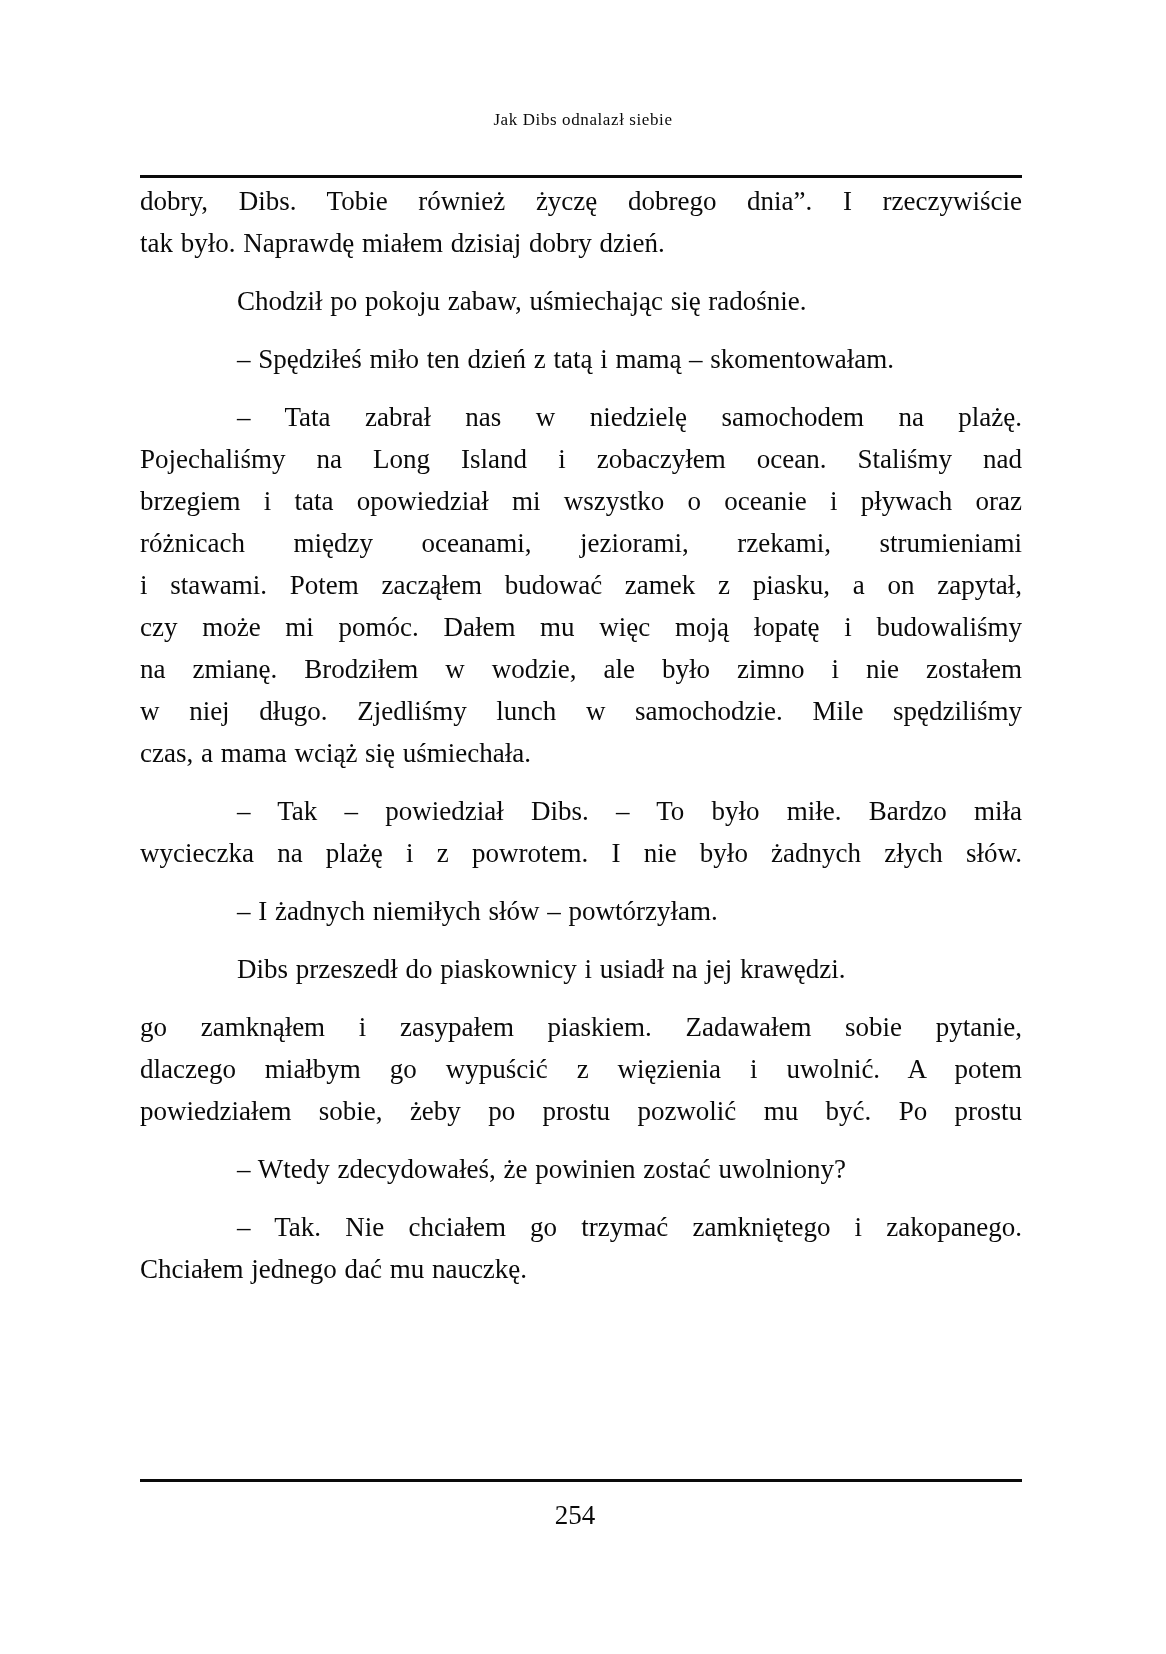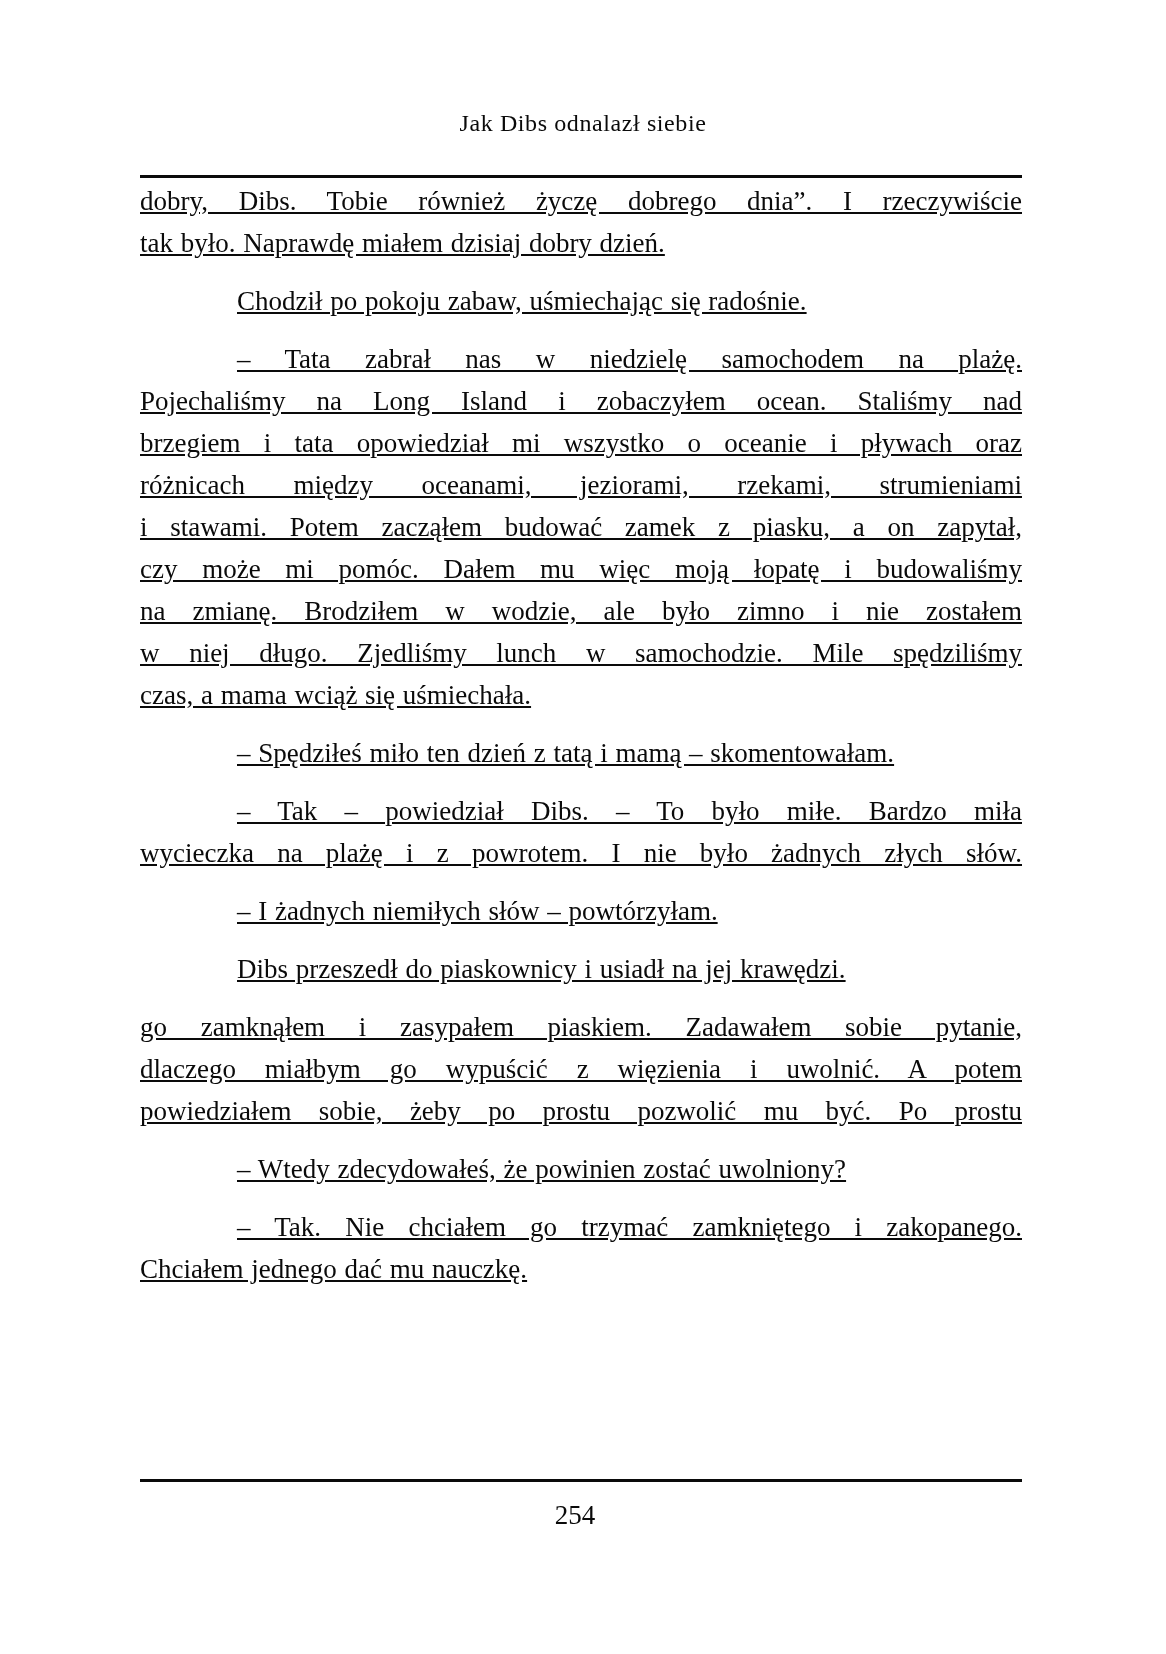--- a/index.html
+++ b/index.html
@@ -15,21 +15,21 @@
     color: #000000;
     font-family: "Liberation Serif", "DejaVu Serif", serif;
     overflow: hidden;
   }
   .running-header {
     position: absolute;
     top: 110px;
     left: 0;
     right: 0;
     text-align: center;
-    font-size: 24px;
+    font-size: 17px;
     letter-spacing: 0.6px;
     color: #0a0a0a;
   }
   .rule {
     position: absolute;
     left: 140px;
     width: 882px;
     height: 3px;
     background: #0a0a0a;
   }
@@ -38,21 +38,21 @@
   .body-text {
     position: absolute;
     top: 180px;
     left: 140px;
     width: 882px;
     font-size: 27px;
     line-height: 42px;
     word-spacing: 1px;
     color: #0a0a0a;
   }
-  .para { margin: 0 0 16px 0; text-decoration: underline; }
+  .para { margin: 0 0 16px 0; }
   .para:last-child { margin-bottom: 10px; }
   .line {
     text-align: justify;
     text-align-last: justify;
     white-space: normal;
   }
   .line.last-line { text-align-last: left; }
   .para.indent .line.first-line { text-indent: 97px; }
   .page-number {
     position: absolute;
@@ -74,32 +74,32 @@
 
   <div class="body-text">
       <div class="para">
         <div class="line first-line">dobry, Dibs. Tobie również życzę dobrego dnia”. I rzeczywiście</div>
         <div class="line last-line">tak było. Naprawdę miałem dzisiaj dobry dzień.</div>
       </div>
       <div class="para indent">
         <div class="line first-line last-line">Chodził po pokoju zabaw, uśmiechając się radośnie.</div>
       </div>
       <div class="para indent">
+        <div class="line first-line last-line">– Spędziłeś miło ten dzień z tatą i mamą – skomentowałam.</div>
+      </div>
+      <div class="para indent">
         <div class="line first-line">– Tata zabrał nas w niedzielę samochodem na plażę.</div>
         <div class="line">Pojechaliśmy na Long Island i zobaczyłem ocean. Staliśmy nad</div>
         <div class="line">brzegiem i tata opowiedział mi wszystko o oceanie i pływach oraz</div>
         <div class="line">różnicach między oceanami, jeziorami, rzekami, strumieniami</div>
         <div class="line">i stawami. Potem zacząłem budować zamek z piasku, a on zapytał,</div>
         <div class="line">czy może mi pomóc. Dałem mu więc moją łopatę i budowaliśmy</div>
         <div class="line">na zmianę. Brodziłem w wodzie, ale było zimno i nie zostałem</div>
         <div class="line">w niej długo. Zjedliśmy lunch w samochodzie. Mile spędziliśmy</div>
         <div class="line last-line">czas, a mama wciąż się uśmiechała.</div>
-      </div>
-      <div class="para indent">
-        <div class="line first-line last-line">– Spędziłeś miło ten dzień z tatą i mamą – skomentowałam.</div>
       </div>
       <div class="para indent">
         <div class="line first-line">– Tak – powiedział Dibs. – To było miłe. Bardzo miła</div>
         <div class="line">wycieczka na plażę i z powrotem. I nie było żadnych złych słów.</div>
       </div>
       <div class="para indent">
         <div class="line first-line last-line">– I żadnych niemiłych słów – powtórzyłam.</div>
       </div>
       <div class="para indent">
         <div class="line first-line last-line">Dibs przeszedł do piaskownicy i usiadł na jej krawędzi.</div>

